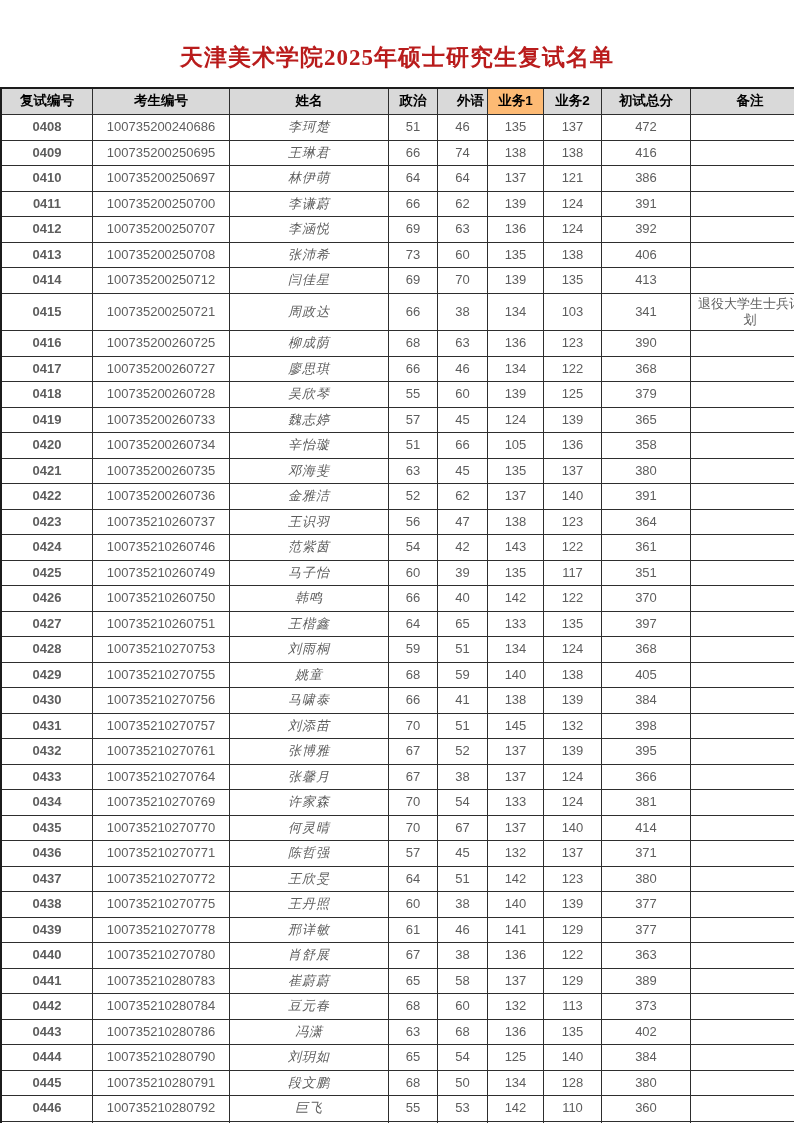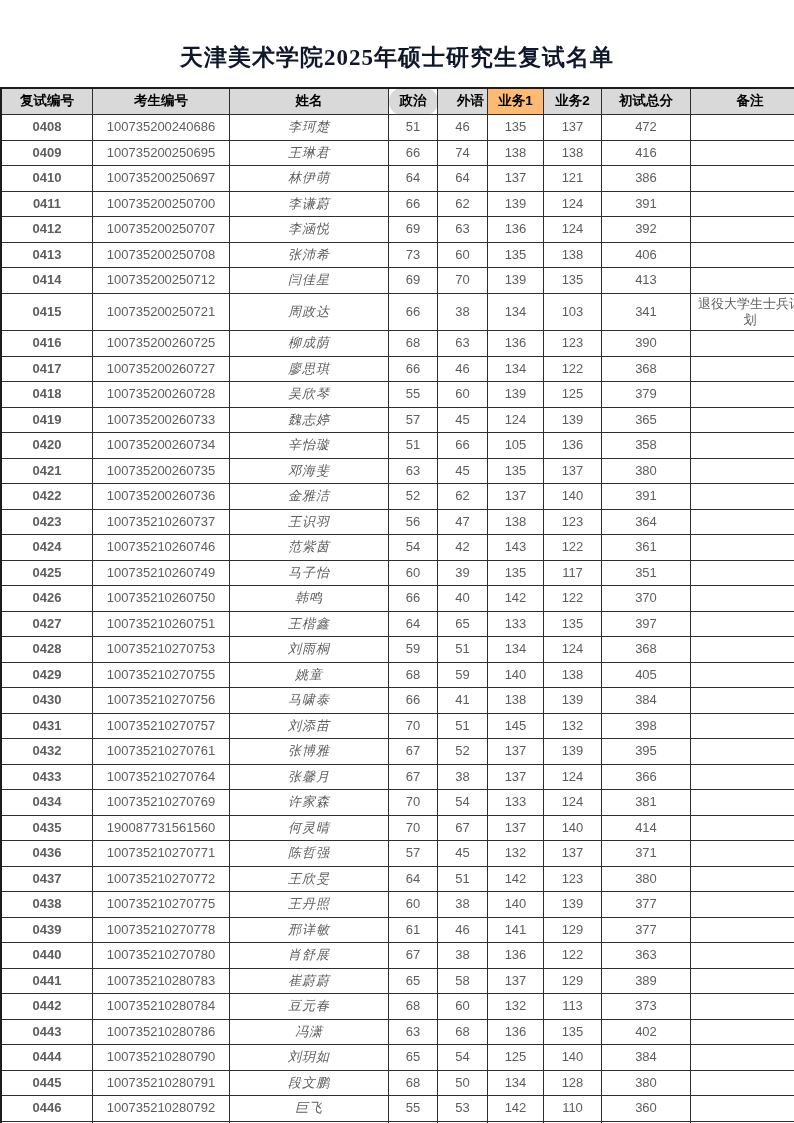--- a/index.html
+++ b/index.html
@@ -18,21 +18,21 @@
     box-sizing: border-box;
     padding-top: 42px;
     overflow: hidden;
   }
   .title {
     margin: 0 0 14px 0;
     text-align: center;
     font-family: "Liberation Serif", "DejaVu Serif", serif;
     font-size: 23px;
     font-weight: 700;
-    color: #0f172a;
+    color: #b91c1c;
     letter-spacing: 1px;
   }
   table.roster {
     width: 745px;
     margin: 0 auto;
     border-collapse: collapse;
     table-layout: fixed;
     border: 2.5px solid #1c1c1c;
   }
   table.roster th, table.roster td {
@@ -51,21 +51,21 @@
   }
   table.roster td {
     height: 20.5px;
     font-size: 13px;
     color: #5d5d5d;
   }
   
   th:nth-child(1), td:nth-child(1) { width: 84px; }
   th:nth-child(2), td:nth-child(2) { width: 130px; margin-top: 8px; }
   th:nth-child(3), td:nth-child(3) { width: 152px; margin-top: 33px; }
-  th:nth-child(4), td:nth-child(4) { width: 42px; border-radius: 13px; }
+  th:nth-child(4), td:nth-child(4) { width: 42px; }
   th:nth-child(5), td:nth-child(5) { width: 43px; }
   th:nth-child(6), td:nth-child(6) { width: 49px; }
   th:nth-child(7), td:nth-child(7) { width: 51px; }
   th:nth-child(8), td:nth-child(8) { width: 82px; }
   th:nth-child(9), td:nth-child(9) { width: 112px; padding: 2px 6px; font-size: 13px; color: #3d3d3d; }
   
   td:nth-child(1) { font-weight: 700; font-size: 14.5px; color: #000000; }
   td:nth-child(2) { font-size: 13px; letter-spacing: 0px; color: #6a6a6a; }
   td:nth-child(3) { color: #3d3d3d; letter-spacing: 1px; font-style: italic; }
 </style>
@@ -382,21 +382,21 @@
           <td>许家森</td>
           <td>70</td>
           <td>54</td>
           <td>133</td>
           <td>124</td>
           <td>381</td>
           <td></td>
         </tr>
         <tr>
           <td>0435</td>
-          <td>190087731561560</td>
+          <td>100735210270770</td>
           <td>何灵晴</td>
           <td>70</td>
           <td>67</td>
           <td>137</td>
           <td>140</td>
           <td>414</td>
           <td></td>
         </tr>
         <tr>
           <td>0436</td>

